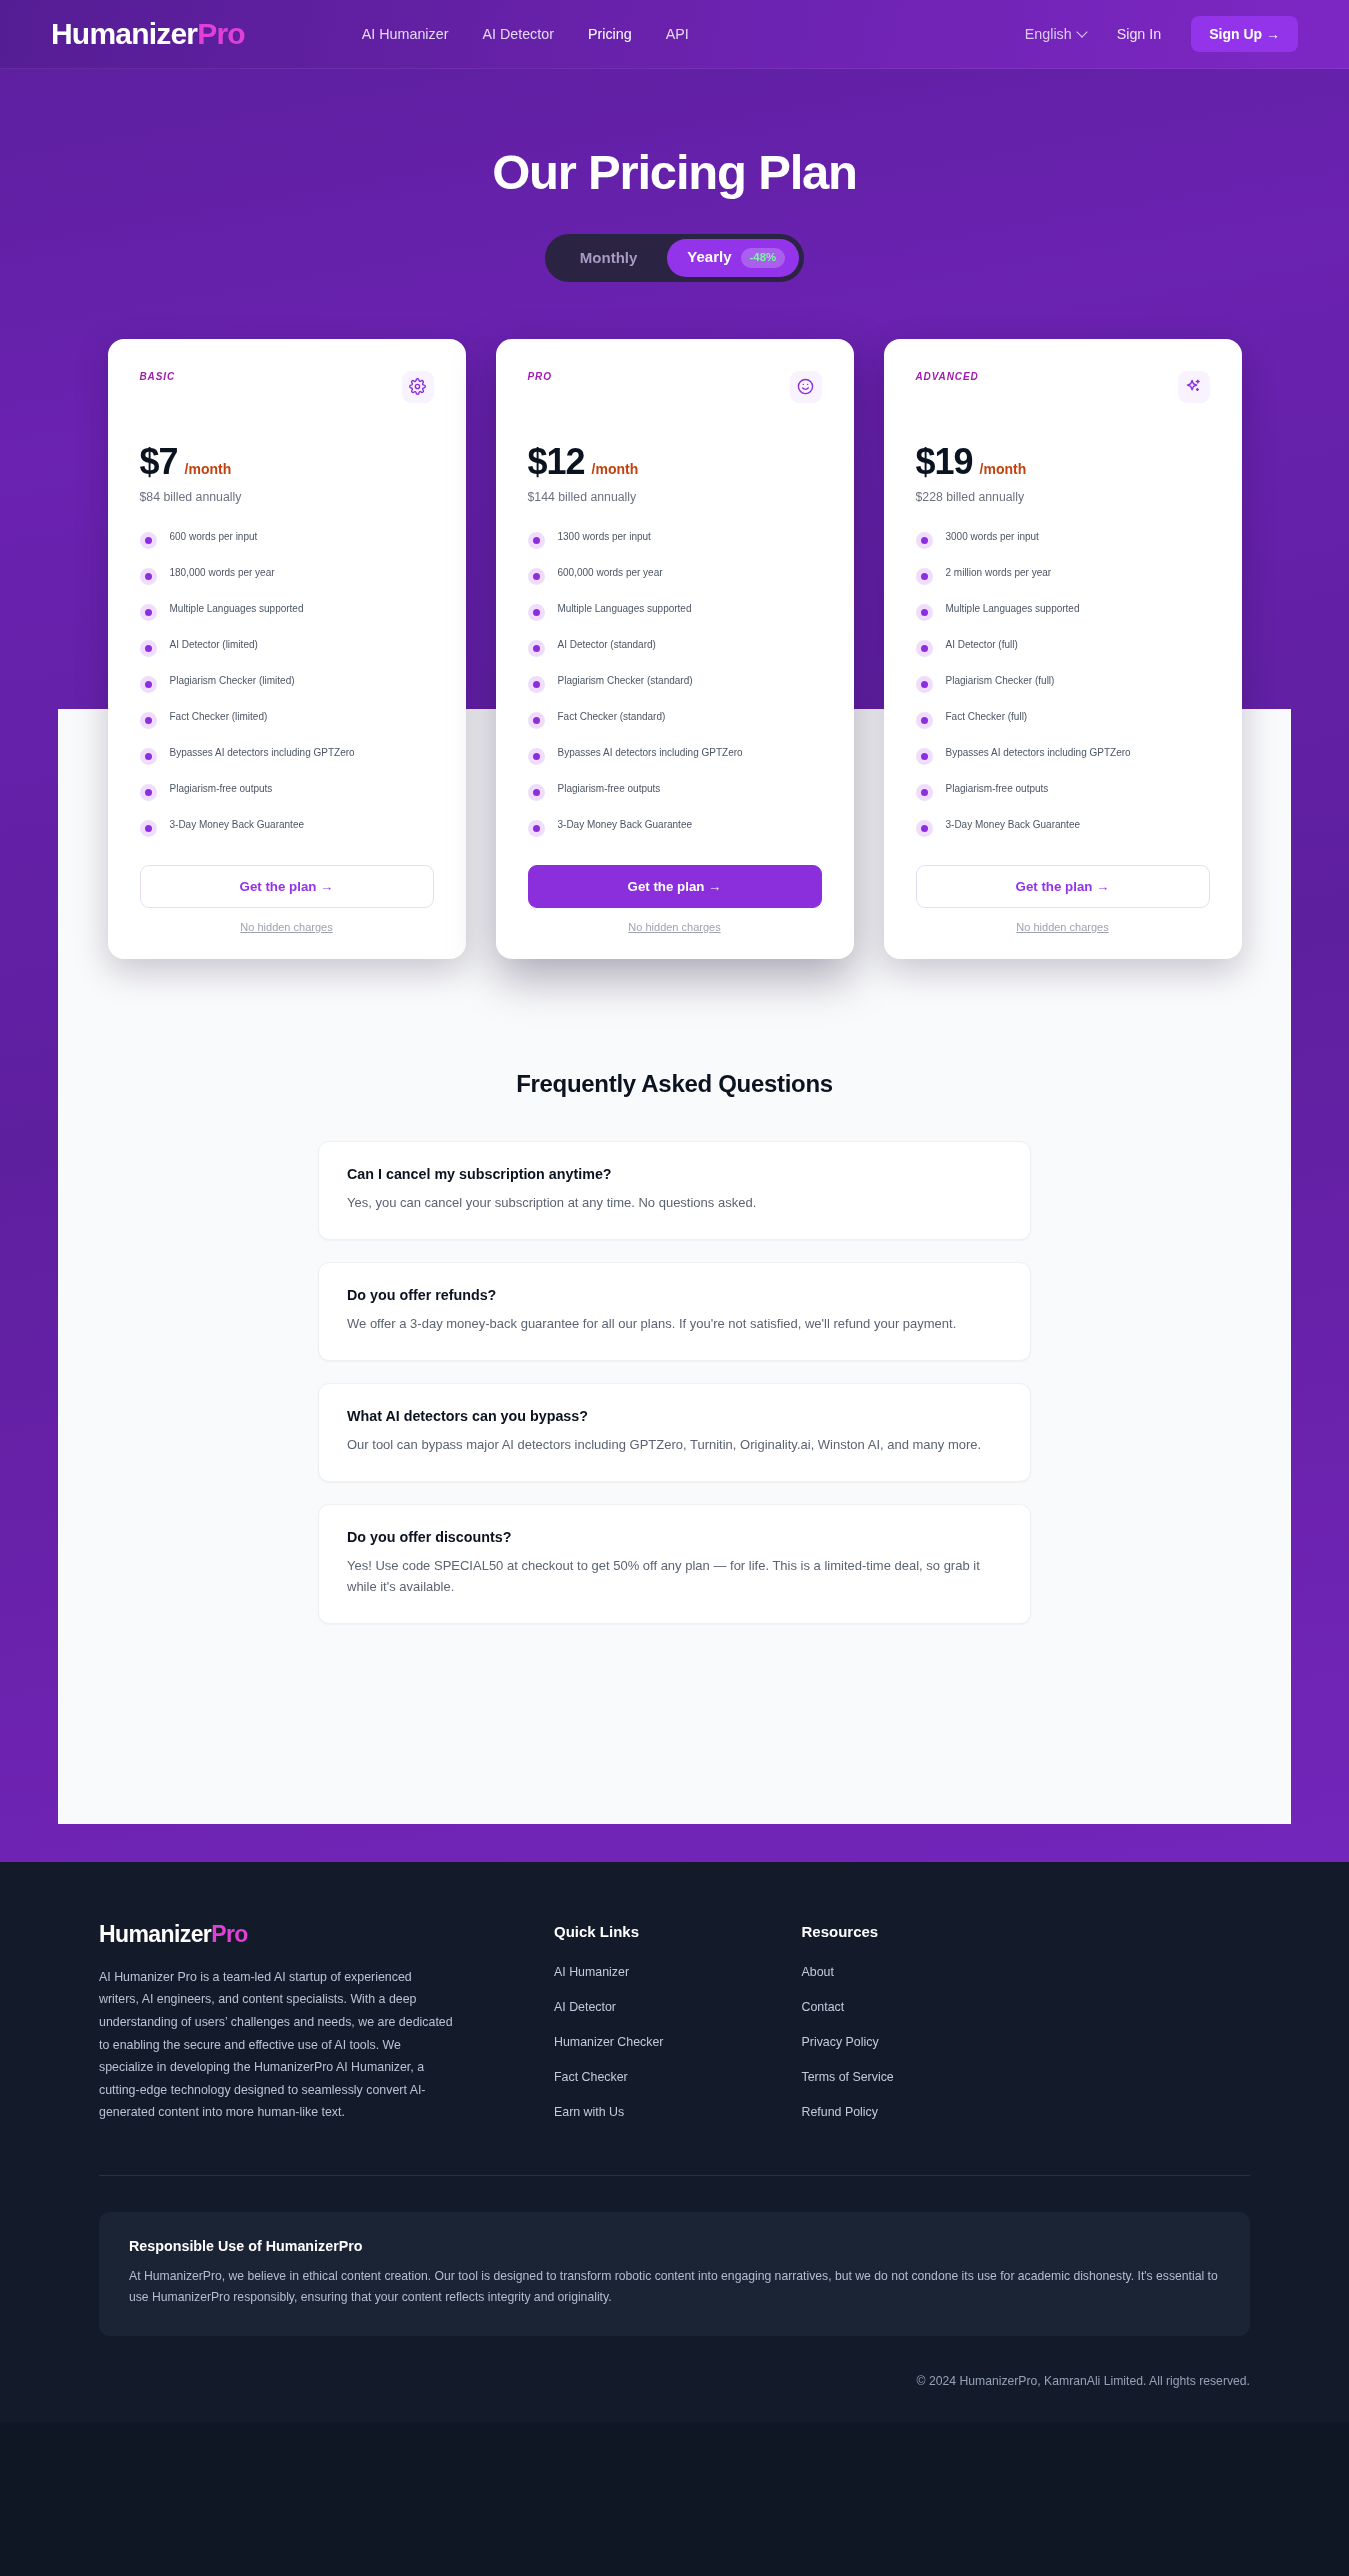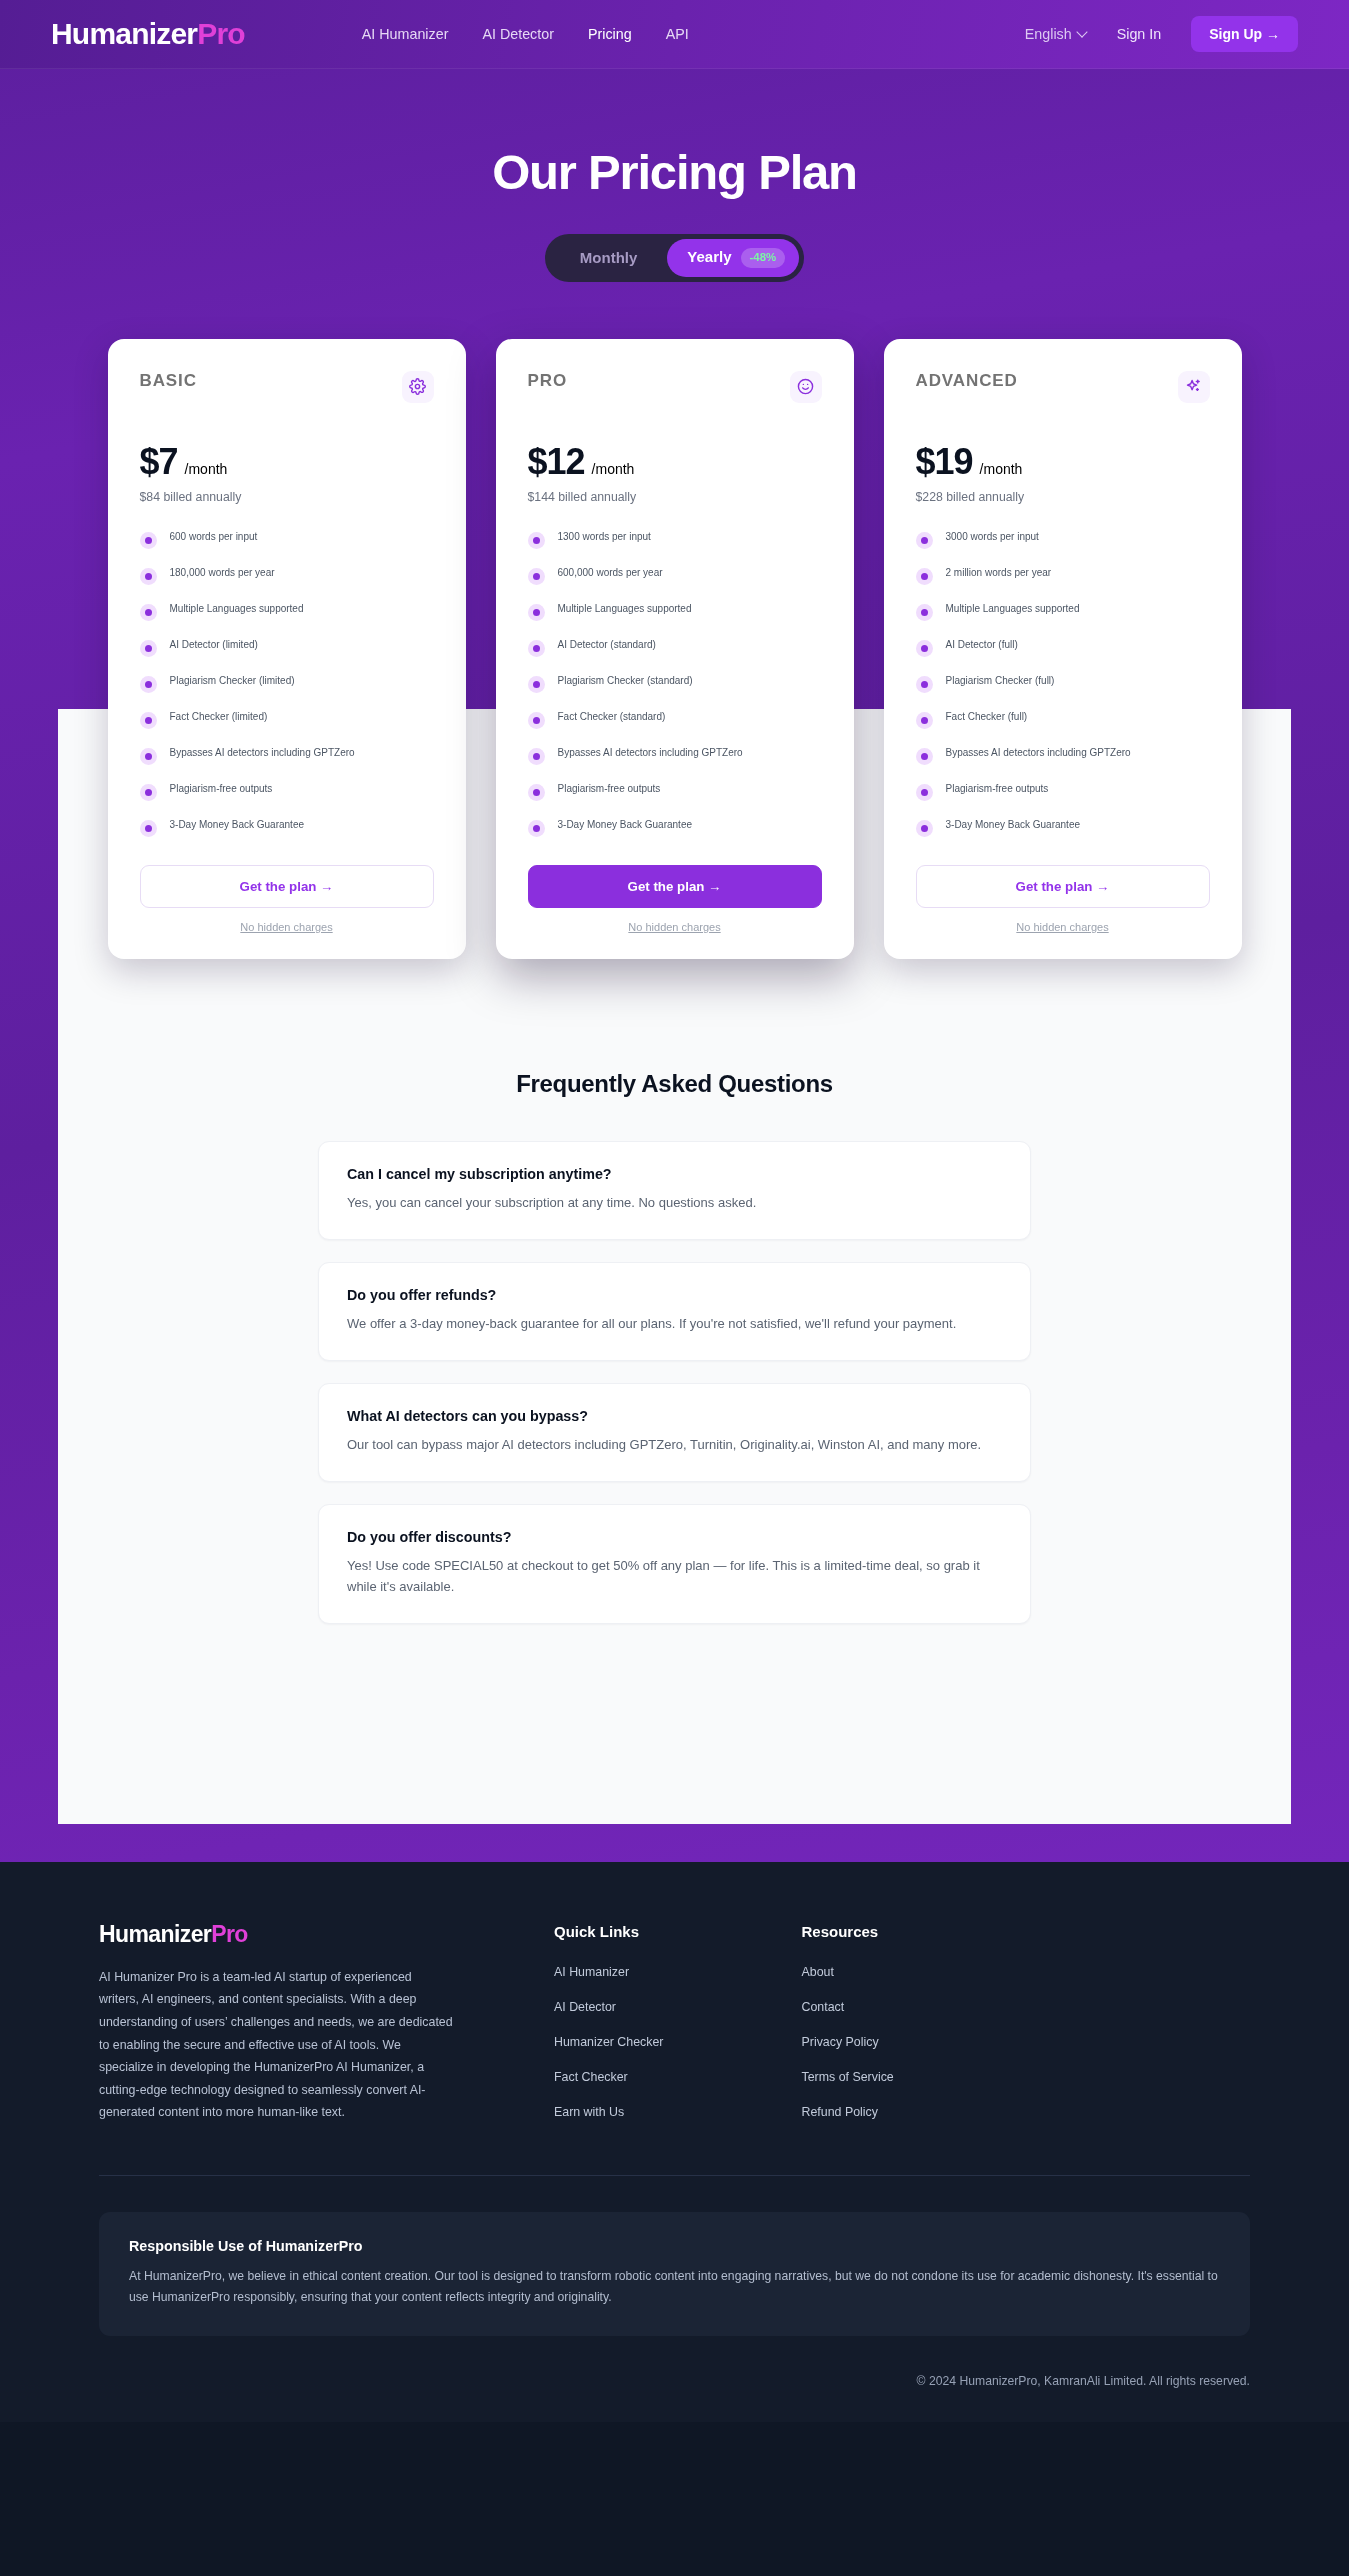--- a/index.html
+++ b/index.html
@@ -168,24 +168,25 @@
   }
   .card.featured {
     box-shadow: 0 18px 45px rgba(20,5,45,0.34);
   }
   .card-top {
     display: flex;
     align-items: flex-start;
     justify-content: space-between;
   }
   .plan-name {
-    font-size: 17px;
+    font-size: 10px;
     font-weight: 700;
     letter-spacing: 0.9px;
-    color: #737373;
+    color: #a21caf;
+    font-style: italic;
   }
   .plan-icon {
     width: 32px; height: 32px;
     background: #f8f3fe;
     border-radius: 9px;
     display: flex; align-items: center; justify-content: center;
     flex: none;
   }
   .plan-icon svg { display: block; }
 
@@ -195,21 +196,21 @@
     align-items: baseline;
     gap: 7px;
   }
   .price {
     font-size: 36px;
     font-weight: 800;
     color: #0b1220;
     letter-spacing: -1px;
     line-height: 1;
   }
-  .per { font-size: 14px; color: #000000; font-weight: 400; margin-top: 32px; }
+  .per { font-size: 14px; color: #c2410c; font-weight: 700; margin-top: 32px; }
   .billed { margin-top: 10px; font-size: 12.3px; color: #6b7280; }
 
   .features { list-style: none; margin-top: 26px; }
   .features li {
     display: flex;
     align-items: flex-start;
     gap: 13px;
     margin-bottom: 17px;
   }
   .features li:last-child { margin-bottom: 0; }

